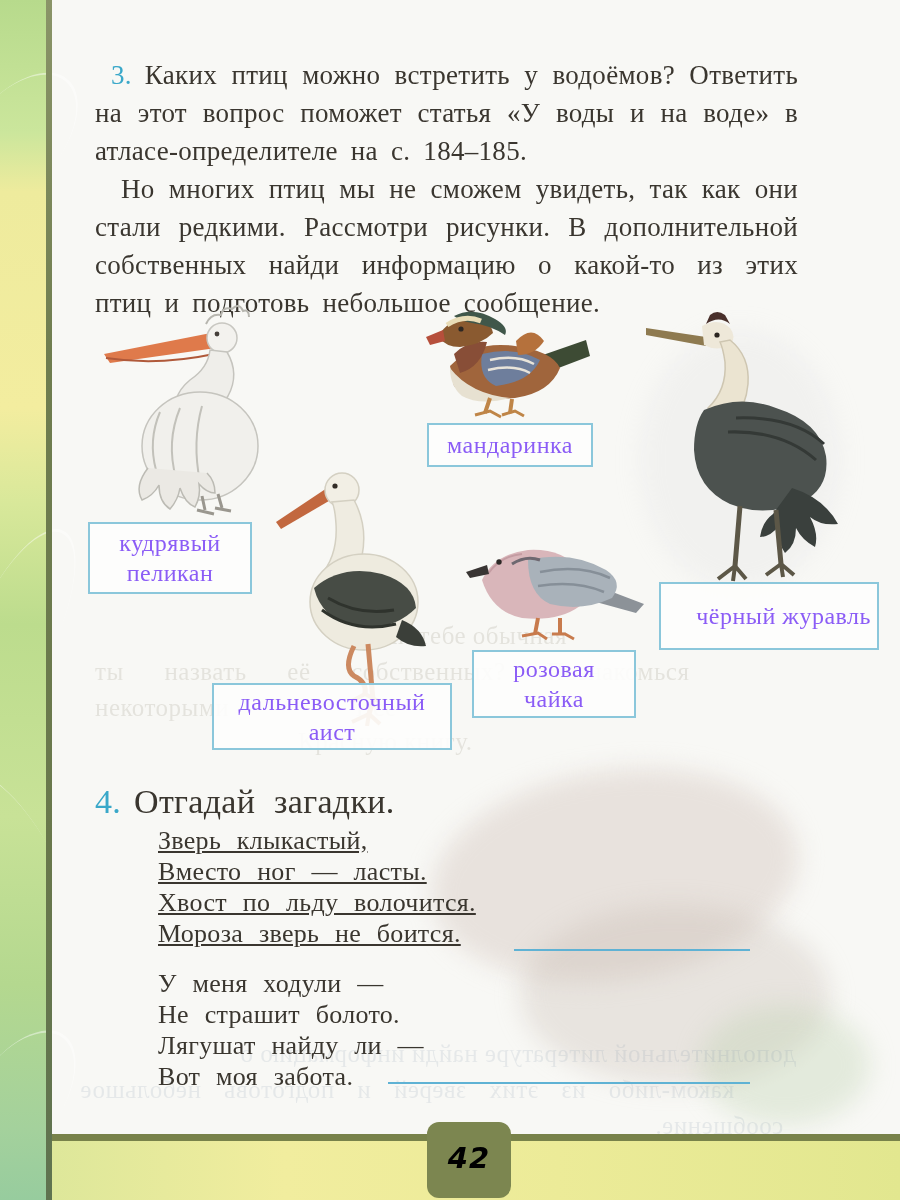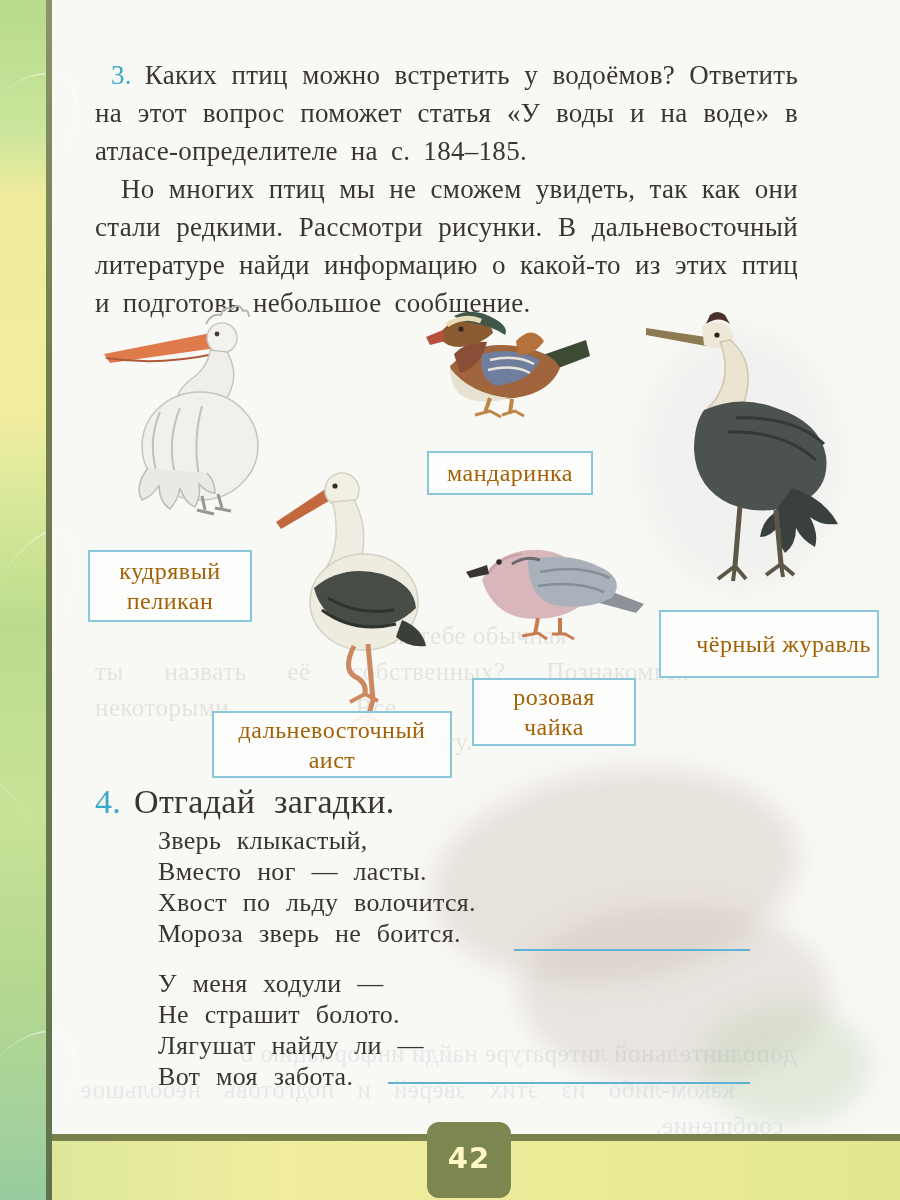--- a/index.html
+++ b/index.html
@@ -30,60 +30,59 @@
   .bottom-rule{position:absolute;left:46px;top:1134px;width:854px;height:7px;
     background:#78824a;z-index:5;}
   .bottom-band{position:absolute;left:46px;top:1141px;width:854px;height:59px;
     background:linear-gradient(90deg,#dde79a 0%,#f1ed9e 28%,#eceb98 60%,#e2e78f 100%);z-index:4;}
   .page-tab{
     position:absolute;left:427px;top:1122px;width:84px;height:76px;
     background:#7c8650;border-radius:12px;z-index:7;
     display:flex;align-items:center;justify-content:center;
   }
   .page-tab span{
-    color:#fef9c3;font-family:"DejaVu Sans", sans-serif;
-    font-weight:bold;font-size:29px;letter-spacing:1px;
+    color:#000000;font-family:"DejaVu Sans", sans-serif;
+    font-weight:bold;font-style:italic;font-size:29px;letter-spacing:1px;
     transform:translateY(-2px);
   }
   
   .task3{
     position:absolute;left:95px;top:56px;width:703px;z-index:2;
     font-size:27px;line-height:38px;color:#3a362f;
     text-align:justify;word-spacing:6px;letter-spacing:0.3px;
   }
   .task3 p{margin:0;}
   .task3 .p1{text-indent:16px;}
   .task3 .p2{text-indent:26px;}
   .tasknum{color:#3aa8c9;margin-right:13px;}
   
   .bird{position:absolute;z-index:3;}
   .bird-label{
     position:absolute;z-index:4;box-sizing:border-box;
     border:2px solid #8bc7db;background:rgba(253,253,252,0.92);
     display:flex;align-items:center;justify-content:center;text-align:center;
-    font-size:24px;line-height:30px;color:#a16207;letter-spacing:0.5px;
+    font-size:24px;line-height:30px;color:#8b5cf6;letter-spacing:0.5px;
     padding:20px 6px;
-    margin-top:28px;
   }
   .lbl-pelican{left:88px;top:522px;width:164px;height:72px;}
   .lbl-mandarin{left:427px;top:423px;width:166px;height:42px;}
   .lbl-crane{left:659px;top:582px;width:220px;height:68px;justify-content:flex-end;}
   .lbl-stork{left:212px;top:683px;width:240px;height:67px;}
   .lbl-gull{left:472px;top:650px;width:164px;height:68px;}
   
   .task4-title{
     position:absolute;left:95px;top:783px;z-index:2;
     font-size:34px;color:#3a362f;letter-spacing:0.3px;word-spacing:10px;
   }
   .riddle{
     position:absolute;left:158px;z-index:2;
     font-size:26px;line-height:31px;color:#3a362f;
     letter-spacing:0.3px;word-spacing:9px;white-space:nowrap;
   }
-  .riddle1{top:825px;}
+  .riddle1{top:825px;text-decoration:underline;}
   .riddle2{top:956px;margin-top:12px;}
   .answer-line{position:absolute;height:2px;background:#5fb2d4;z-index:2;}
   .blank1{left:514px;top:949px;width:236px;}
   .blank2{left:388px;top:1082px;width:362px;}
   
   .ghost{
     position:absolute;z-index:1;color:#8d8673;opacity:0.18;
     font-size:25px;white-space:nowrap;letter-spacing:0.5px;
   }
   .ghost.blue{color:#7f93a8;opacity:0.15;}
@@ -116,21 +115,21 @@
   <span class="ghost" style="left:385px;top:622px;">ли тебе обычная</span>
   <span class="ghost" style="left:95px;top:658px;word-spacing:34px;">ты назвать её собственных? Познакомься</span>
   <span class="ghost" style="left:95px;top:694px;word-spacing:120px;">некоторыми Все</span>
   <span class="ghost" style="left:298px;top:728px;">Красную книгу.</span>
   <span class="ghost blue mirror" style="left:240px;top:1040px;">дополнительной литературе найди информацию о</span>
   <span class="ghost blue mirror" style="left:80px;top:1076px;word-spacing:16px;">каком-либо из этих зверей и подготовь небольшое</span>
   <span class="ghost blue mirror" style="left:655px;top:1112px;">сообщение.</span>
 
   <div class="task3">
     <p class="p1"><span class="tasknum">3.</span><span>Каких птиц можно встретить у водоёмов? Ответить на этот вопрос поможет статья «У воды и на воде» в атласе-определителе на с. 184–185.</span></p>
-    <p class="p2">Но многих птиц мы не сможем увидеть, так как они стали редкими. Рассмотри рисунки. В дальневосточный литературе найди информацию о какой-то из этих птиц и подготовь небольшое сообщение.</p>
+    <p class="p2">Но многих птиц мы не сможем увидеть, так как они стали редкими. Рассмотри рисунки. В дополнительной собственных найди информацию о какой-то из этих птиц и подготовь небольшое сообщение.</p>
   </div>
 
   <svg class="bird" style="left:96px;top:300px;" width="190" height="218" viewBox="0 0 190 218">
     <path d="M120 32 L8 54 L14 63 L120 48 Z" fill="#df7a4b"></path>
     <path d="M10 58 Q62 66 118 54" stroke="#b0593a" stroke-width="2" fill="none"></path>
     <path d="M110 24 q5 -11 15 -9 q2 -9 11 -6 q7 -7 11 2 q6 -2 6 6" fill="none" stroke="#b7b6af" stroke-width="2"></path>
     <circle cx="126" cy="38" r="15" fill="#f3f2ee" stroke="#c8c7c1" stroke-width="1.5"></circle>
     <circle cx="121" cy="34" r="2.4" fill="#453f3a"></circle>
     <path d="M131 52 Q144 74 132 96 Q122 112 98 116 L82 124 Q72 98 94 80 Q112 68 114 50 Z" fill="#efeeea" stroke="#c5c4be" stroke-width="1.5"></path>
     <ellipse cx="104" cy="146" rx="58" ry="54" fill="#f1f0ec" stroke="#c5c4be" stroke-width="1.5"></ellipse>

